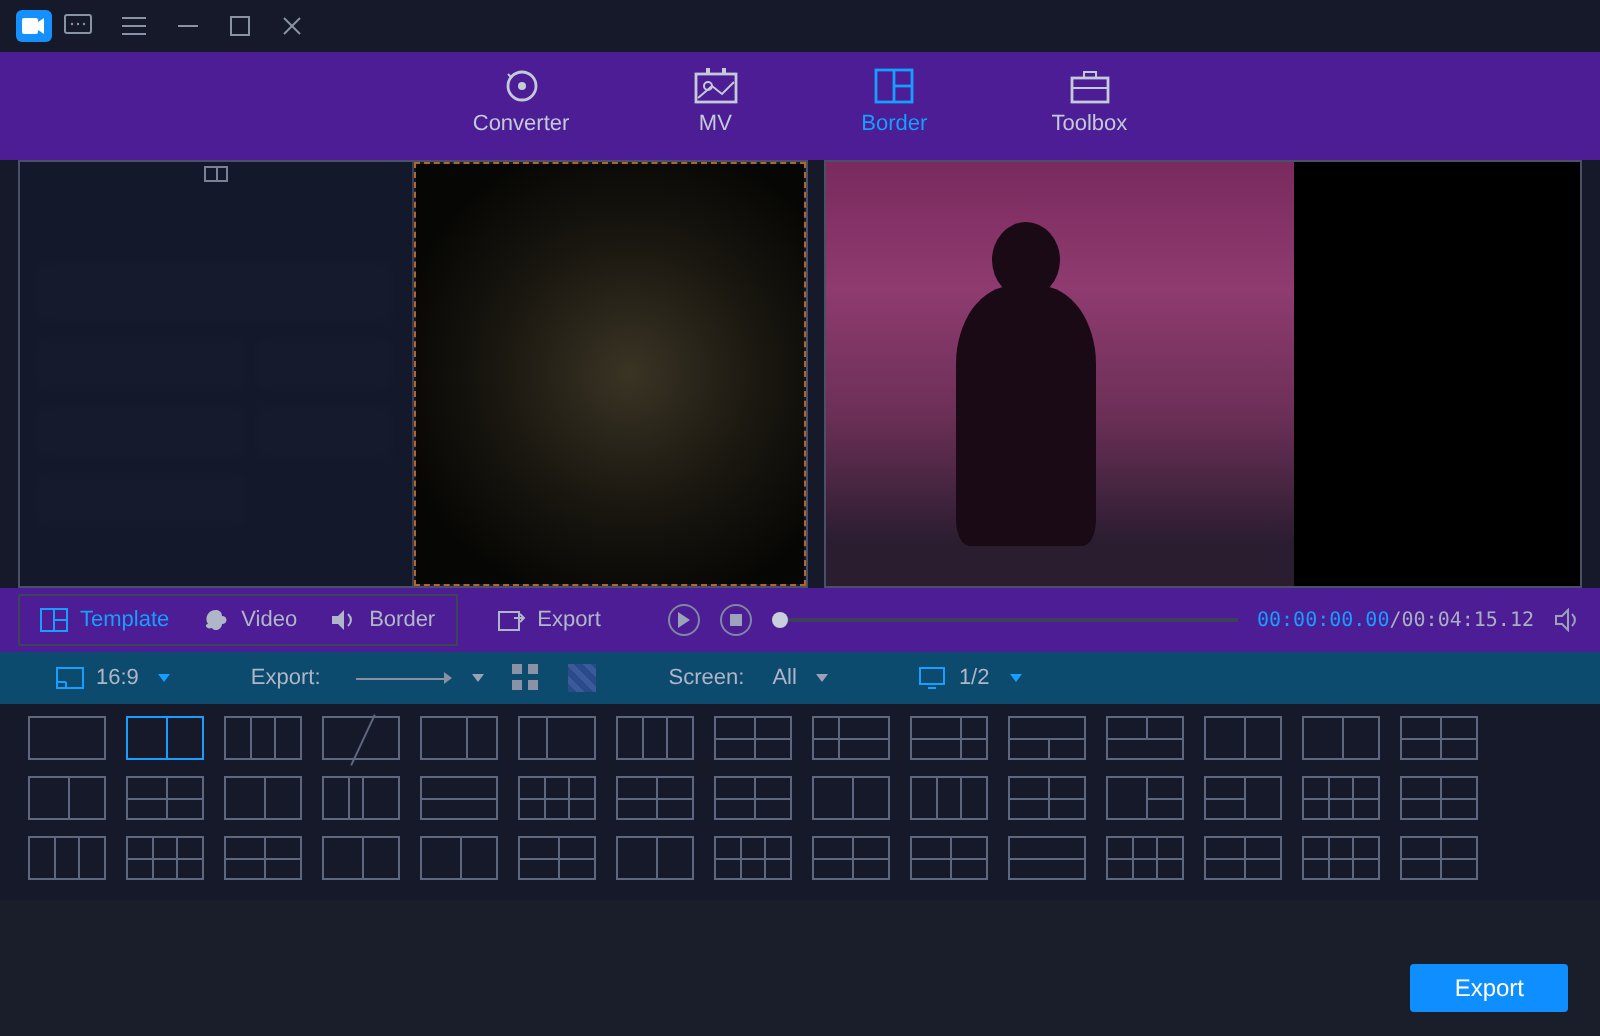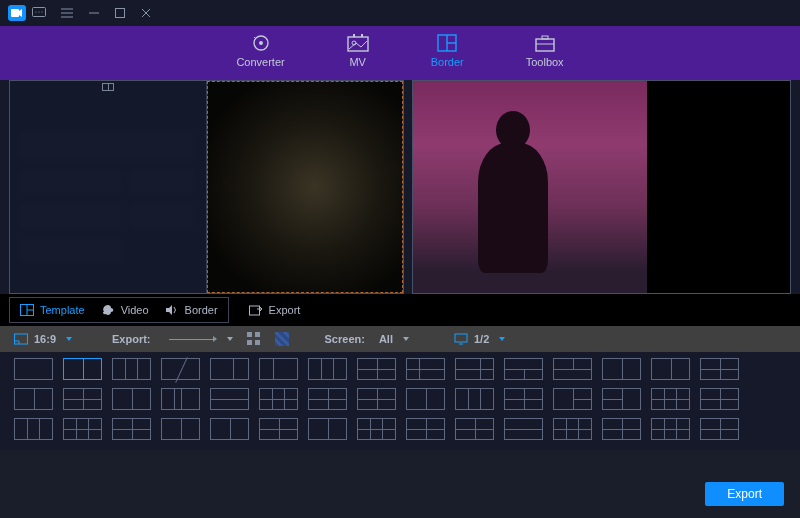--- a/index.html
+++ b/index.html
@@ -115,21 +115,21 @@
   }
   .silhouette::before {
     content:""; position:absolute; top:-32px; left:18px;
     width:34px; height:38px; background:#1a0a16; border-radius:50%;
   }
   .pv-right { flex:1; background:#000; }
 
   .midbar {
     display:flex; align-items:center;
     padding: 6px 9px; gap: 14px;
-    background:#000000;
+    background:#4c1d95;
     height: 32px;
   }
   .tabgroup {
     display:flex; align-items:center; gap: 16px;
     border: 1px solid #3d4458;
     padding: 4px 10px;
     height: 26px;
   }
   .tabgroup .titem { display:flex; align-items:center; gap:6px; cursor:pointer; color:#b0b8c8;}
   .tabgroup .titem.active { color:#169fff; }
@@ -143,21 +143,21 @@
     width:16px; height:16px; border:1px solid #7e889e; border-radius:50%;
     display:flex; align-items:center; justify-content:center; cursor:pointer;
   }
   .proggress { flex:1; height:2px; background:#3a4158; position:relative; }
   .proggress .dot { position:absolute; left:0; top:-3px; width:8px; height:8px; border-radius:50%; background:#c8cedd; }
   .time { font-family: monospace; font-size:10px; }
   .time .cur { color:#169fff; }
 
   .optbar {
     display:flex; align-items:center; gap:14px;
-    padding: 4px 14px; height: 26px; background:#404040; color:#aeb6c8;font-weight:bold;
+    padding: 4px 28px; height: 26px; background:#0c4a6e; color:#aeb6c8;
   }
   .optbar .drop { display:flex; align-items:center; gap:6px; cursor:pointer; }
   .caret { width:0;height:0;border-left:3px solid transparent;border-right:3px solid transparent;border-top:4px solid #169fff; margin-left:4px;}
   .caretg { border-top-color:#9aa2b6; }
   .bline {
     width:44px; height:1px; background:#8890a4; margin:0 4px;
     position:relative;
   }
   .bline::after{content:"";position:absolute;right:-4px;top:-3px;width:0;height:0;border-top:3px solid transparent;border-bottom:3px solid transparent;border-left:4px solid #8890a4;}
   .swatch { width:14px; height:14px; background:#2a4a8a; background-image: repeating-linear-gradient(45deg,#2a4a8a 0 3px,#3a5a9a 3px 6px); cursor:pointer;}
@@ -326,20 +326,42 @@
     </div>
   </div>
   <div class="exportlnk">
     <svg width="14" height="12" viewBox="0 0 14 12">
         <rect x="0.5" y="2" width="10" height="9" fill="none" stroke="#aeb6c8"></rect>
         <path d="M8 5 L13 5 M11 3 L13 5 L11 7" fill="none" stroke="#aeb6c8"></path>
       </svg>
     <span>Export</span>
   </div>
 
+  <div class="player">
+    <div class="pbtn">
+      <svg width="6" height="8" viewBox="0 0 6 8">
+          <path d="M0 0 L6 4 L0 8 Z" fill="#9aa3b8"></path>
+        </svg>
+    </div>
+    <div class="pbtn">
+      <svg width="6" height="6" viewBox="0 0 6 6">
+          <rect width="6" height="6" fill="#9aa3b8"></rect>
+        </svg>
+    </div>
+    <div class="proggress">
+        <div class="dot"></div>
+      </div>
+    <div class="time">
+      <span class="cur">00:00:00.00</span>/<span>00:04:15.12</span>
+    </div>
+    <svg width="14" height="12" viewBox="0 0 14 12">
+        <path d="M1 4 L4 4 L7 1 L7 11 L4 8 L1 8 Z" fill="none" stroke="#9aa3b8"></path>
+        <path d="M9 3 Q12 6 9 9" fill="none" stroke="#9aa3b8"></path>
+      </svg>
+  </div>
 </div>
 
 <div class="optbar">
   <div class="drop">
     <svg width="14" height="12" viewBox="0 0 14 12">
         <rect x="0.5" y="1" width="13" height="10" fill="none" stroke="#169fff"></rect>
         <line x1="0.5" y1="8" x2="5" y2="8" stroke="#169fff"></line>
         <line x1="5" y1="8" x2="5" y2="11" stroke="#169fff"></line>
       </svg>
     <span>16:9</span>

